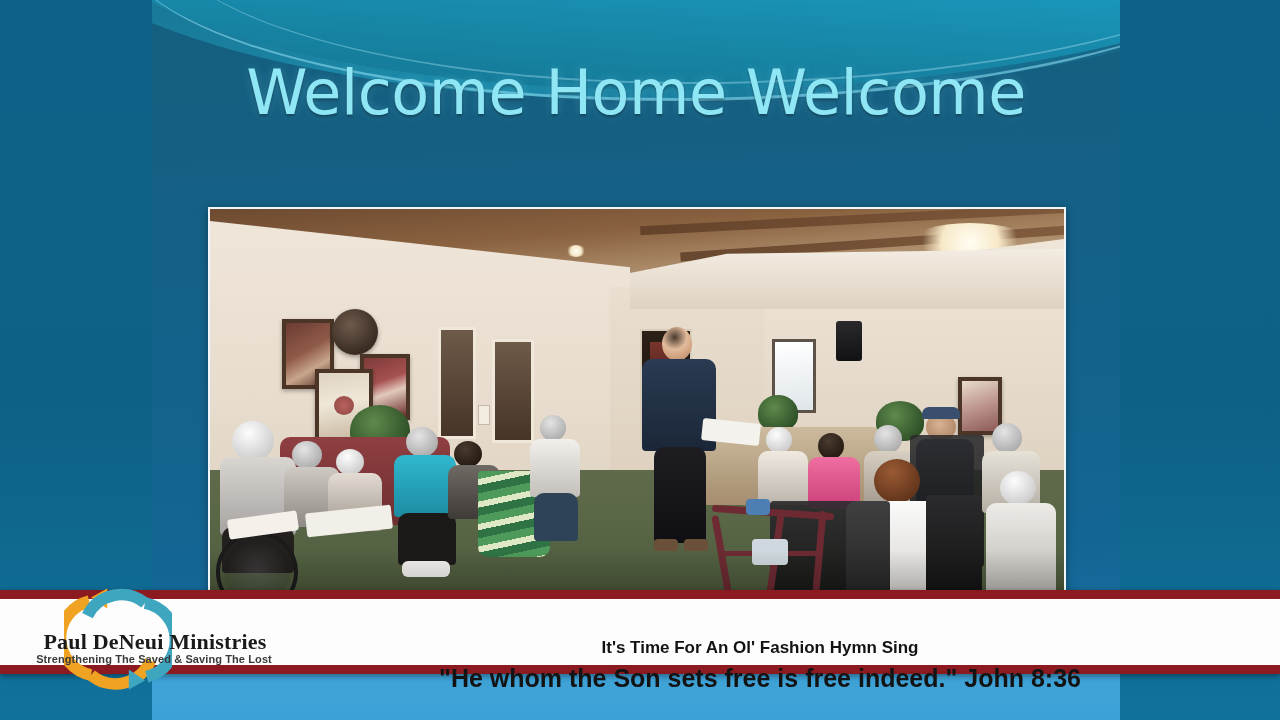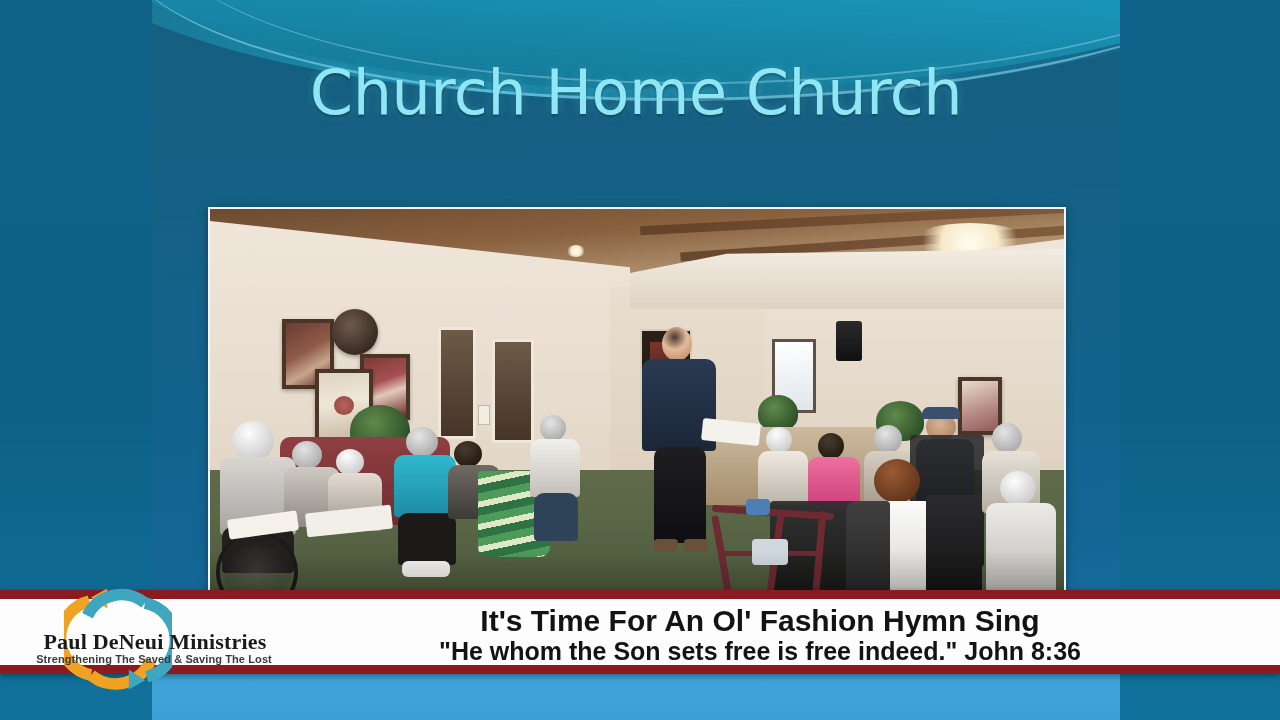--- a/index.html
+++ b/index.html
@@ -302,39 +302,39 @@
   #caption {
     position: absolute; left: 300px; right: 60px; top: 6px;
     text-align: center;
   }
   .cap-line {
     font-family: "Liberation Sans", sans-serif;
     font-weight: 700;
     color: #131313;
     white-space: nowrap;
   }
-  .cap-1 { font-size: 30px; line-height: 31px; }
+  .cap-1 { font-size: 17px; line-height: 31px; margin-top: 27px; }
   .cap-2 { font-size: 25px; line-height: 31px; }
 </style>
 </head>
 <body>
 
 <div id="stage">
 
   <div class="side-fill left"></div>
   <div class="side-fill right"></div>
 
   <div id="slide">
 
     <div class="wave-soft"></div>
     <div class="wave-top"></div>
     <div class="wave-line"></div>
     <div class="wave-line2"></div>
 
-    <div class="title">Church Home Church</div>
+    <div class="title">Welcome Home Welcome</div>
 
     <div id="photo-frame">
       <div id="photo">
 
         <div class="ceiling"></div>
         <div class="ceiling-beam" style="left:430px; top:6px;  width:430px; transform:rotate(-3deg);"></div>
         <div class="ceiling-beam" style="left:470px; top:30px; width:390px; transform:rotate(-4deg);"></div>
         <div class="ceiling-beam" style="left:520px; top:54px; width:340px; transform:rotate(-5deg);"></div>
         <div class="ceiling-light" style="left:356px; top:36px; width:20px; height:12px;"></div>
         <div class="ceiling-light" style="left:494px; top:50px; width:20px; height:12px;"></div>

